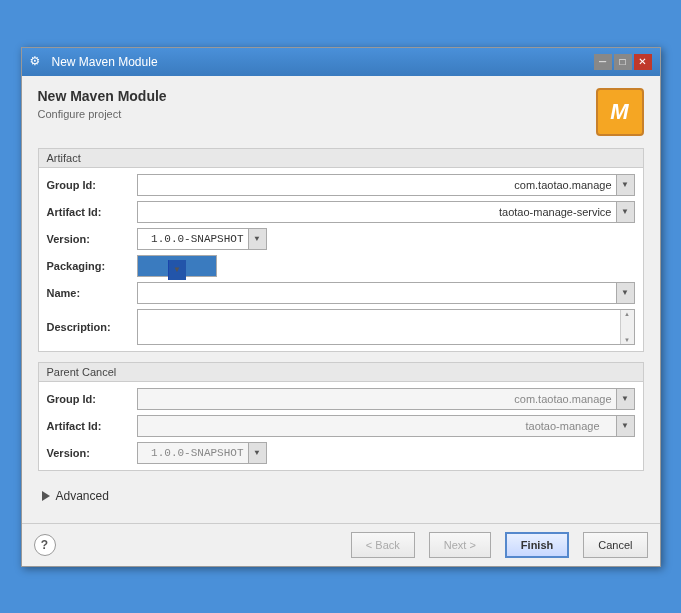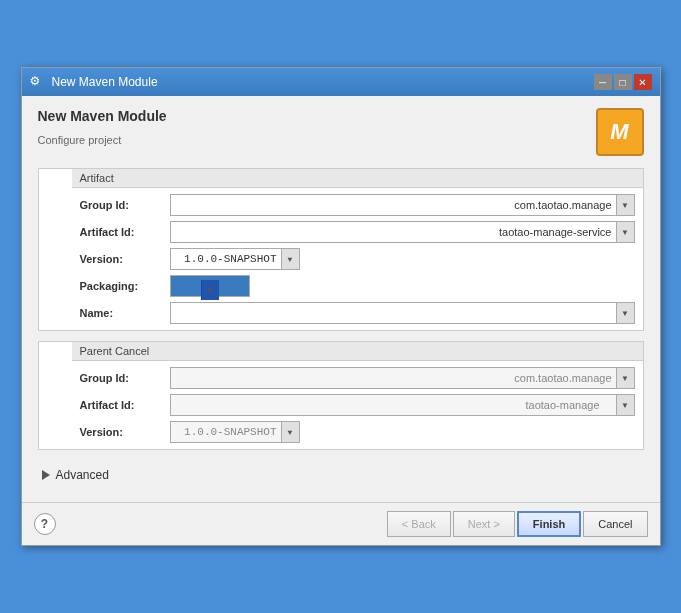--- a/index.html
+++ b/index.html
@@ -69,41 +69,40 @@
       margin-bottom: 12px;
     }
     .dialog-header-text h2 {
       font-size: 14px;
       font-weight: bold;
       color: #333;
     }
     .dialog-header-text p {
       font-size: 11px;
       color: #666;
-      margin-top: 10px;
+      margin-top: 4px;
     }
     .maven-icon {
       width: 48px;
       height: 48px;
       background: #f5a623;
       border: 2px solid #c8802a;
       border-radius: 4px;
       display: flex;
       align-items: center;
       justify-content: center;
       font-size: 22px;
       font-weight: bold;
       color: white;
       font-style: italic;
     }
     .section {
       border: 1px solid #ccc;
       margin-bottom: 10px;
       background: white;
-      padding-left: 33px;
     }
     .section-header {
       background: #e8e8e8;
       padding: 3px 8px;
       font-size: 11px;
       color: #444;
       font-weight: normal;
       border-bottom: 1px solid #ccc;
     }
     .section-body {
@@ -240,21 +239,21 @@
       display: flex;
       align-items: center;
       justify-content: center;
       font-size: 12px;
       font-weight: bold;
       color: #555;
       cursor: pointer;
     }
     .footer-right {
       display: flex;
-      gap: 2px;
+      gap: 14px;
     }
     .btn {
       padding: 4px 14px;
       border: 1px solid #aaa;
       background: linear-gradient(to bottom, #f8f8f8, #e8e8e8);
       font-size: 11px;
       cursor: pointer;
       color: #333;
       min-width: 60px;
       height: 26px;
@@ -345,20 +344,32 @@
         <div class="form-row">
           <div class="form-label">Name:</div>
           <div class="form-control">
             <div class="select-wrapper" style="width:100%">
               <span class="select-text"></span>
               <span class="select-arrow">▼</span>
             </div>
           </div>
         </div>
 
+        <div class="form-row">
+          <div class="form-label">Description:</div>
+          <div class="form-control">
+            <div class="textarea-wrapper">
+              <div class="textarea-inner"></div>
+              <div class="textarea-scrollbar">
+                <span class="scrollbar-btn">▲</span>
+                <span class="scrollbar-btn">▼</span>
+              </div>
+            </div>
+          </div>
+        </div>
       </div>
     </div>
 
     <div class="section">
       <div class="section-header">Parent Cancel</div>
       <div class="section-body">
 
         <div class="form-row">
           <div class="form-label">Group Id:</div>
           <div class="form-control">

